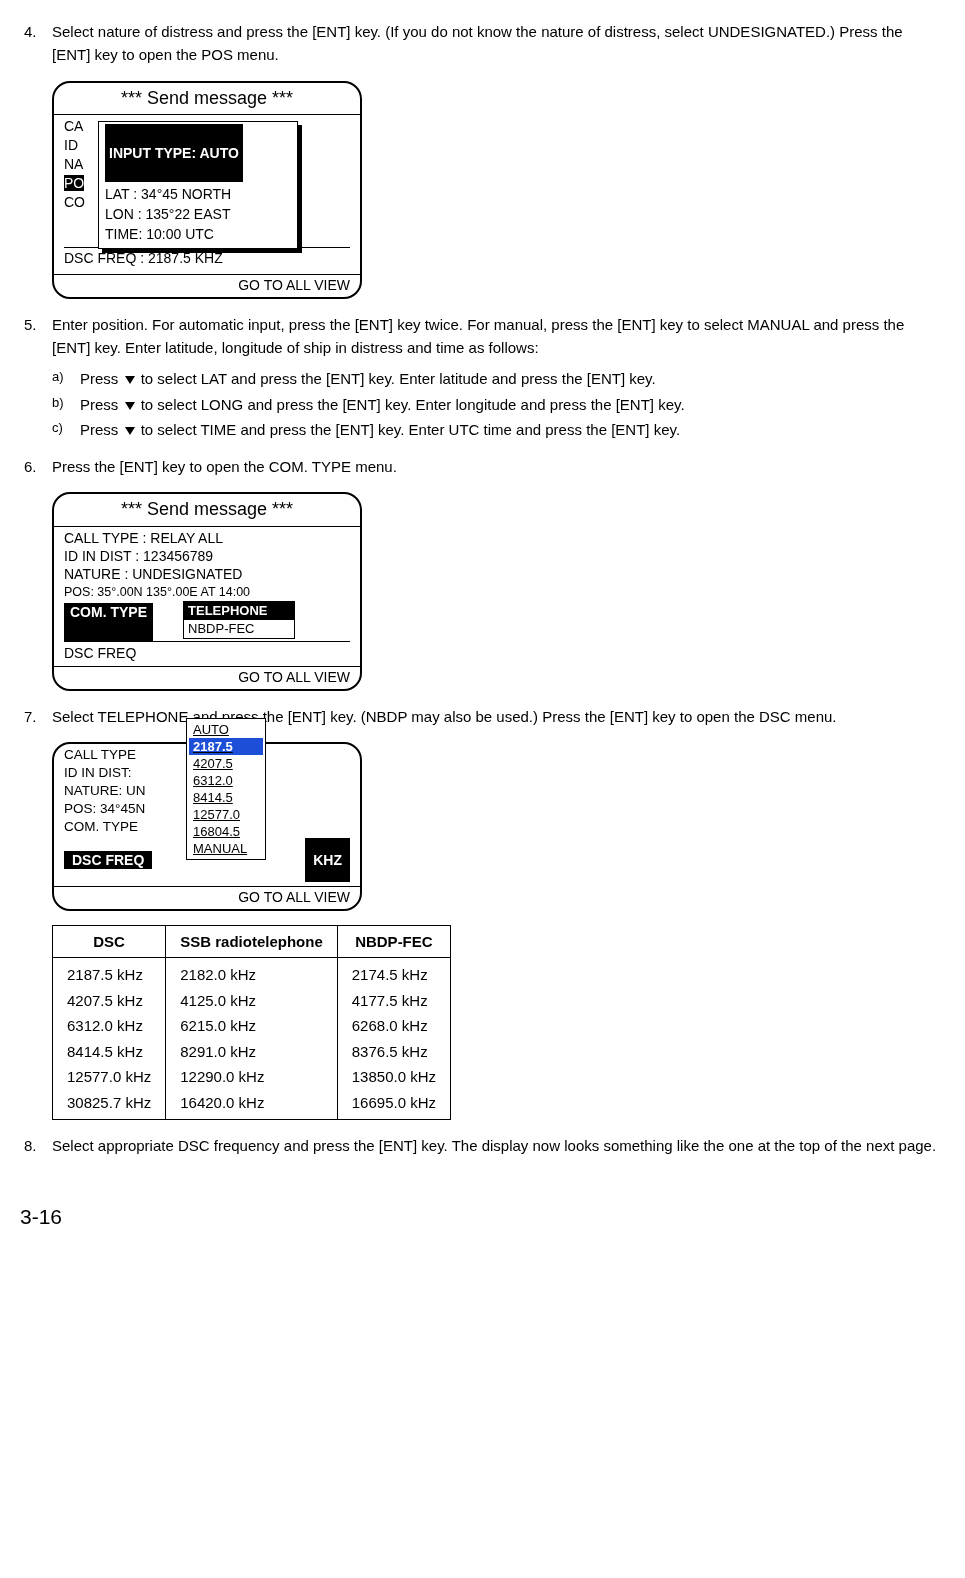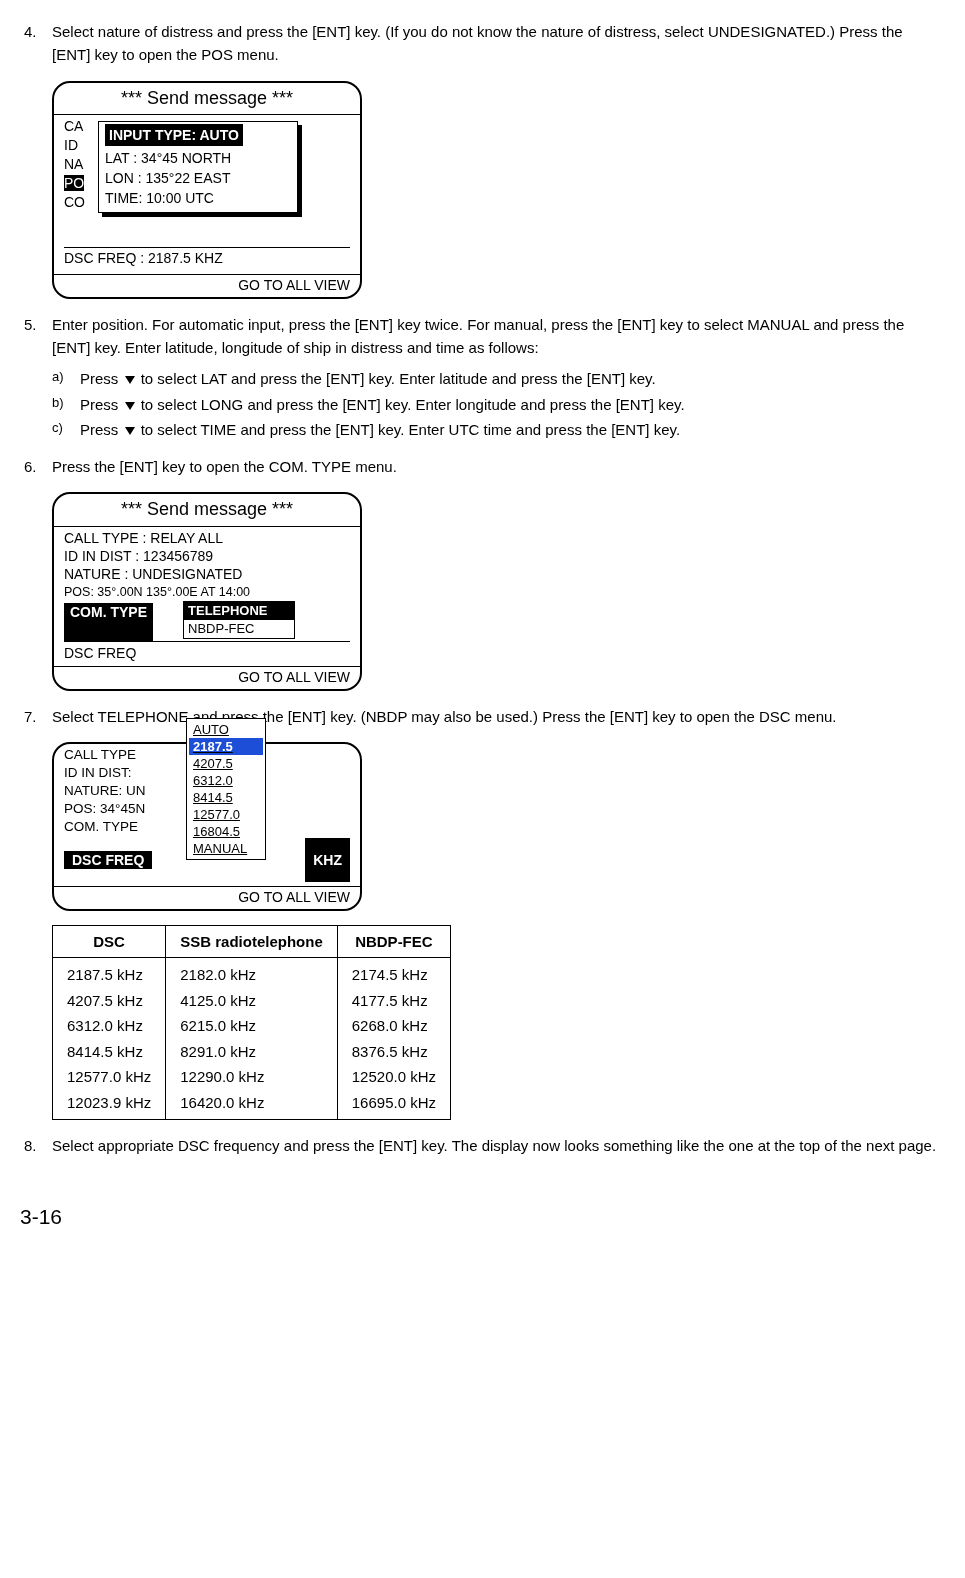--- a/index.html
+++ b/index.html
@@ -102,21 +102,21 @@
     border: 1.5px solid #000;
     box-shadow: 4px 4px 0 #000;
     padding: 2px 6px 4px 6px;
     font-size: 14px;
     line-height: 20px;
   }
   .s1-popup .hdrline {
     background: #000;
     color: #fff;
     font-weight: bold;
-    padding: 1px 4px;
+    padding: 19px 4px;
     margin-bottom: 2px;
     display: inline-block;
   }
 
   
   .s2 { width: 310px; }
   .s2 .screen-rows { line-height: 18px; }
   .s2 .comtype-row {
     display: flex;
     align-items: stretch;
@@ -342,36 +342,36 @@
     </tr>
   </thead>
   <tbody>
     <tr>
       <td>
         <div>2187.5 kHz</div>
         <div>4207.5 kHz</div>
         <div>6312.0 kHz</div>
         <div>8414.5 kHz</div>
         <div>12577.0 kHz</div>
-        <div>12023.9 kHz</div>
+        <div>30825.7 kHz</div>
       </td>
       <td>
         <div>2182.0 kHz</div>
         <div>4125.0 kHz</div>
         <div>6215.0 kHz</div>
         <div>8291.0 kHz</div>
         <div>12290.0 kHz</div>
         <div>16420.0 kHz</div>
       </td>
       <td>
         <div>2174.5 kHz</div>
         <div>4177.5 kHz</div>
         <div>6268.0 kHz</div>
         <div>8376.5 kHz</div>
-        <div>12520.0 kHz</div>
+        <div>13850.0 kHz</div>
         <div>16695.0 kHz</div>
       </td>
     </tr>
   </tbody>
 </table>
 
 <div class="step">
   <div class="num">8.</div>
   <div class="body">Select appropriate DSC frequency and press the [ENT] key. The display now looks something like the one at the top of the next page.</div>
 </div>

